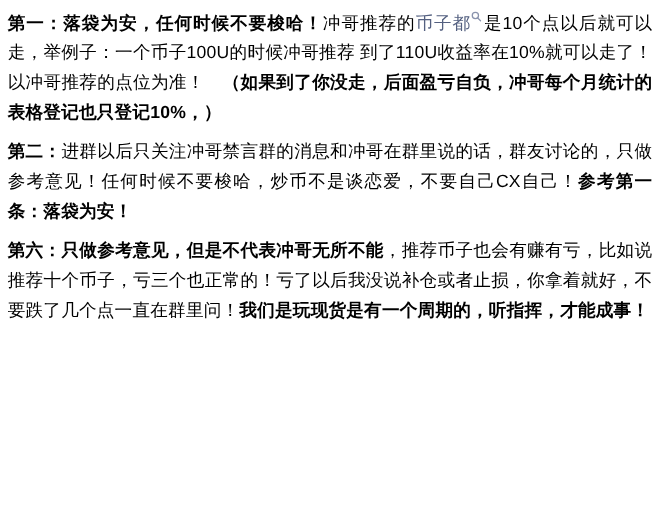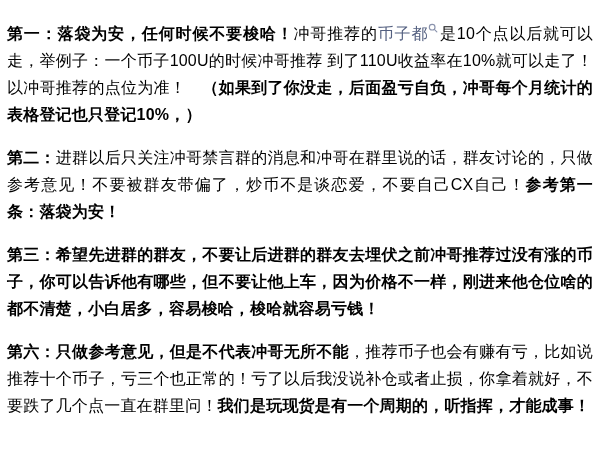--- a/index.html
+++ b/index.html
@@ -14,21 +14,21 @@
     font-family: "Liberation Sans", "DejaVu Sans", sans-serif;
     color: #000000;
   }
   .article {
     padding: 4px 7px 0 7px;
     font-size: 16px;
     line-height: 27px;
     letter-spacing: 0.2px;
   }
   .article p {
-    margin: 16px 0 9px 0;
+    margin: 4px 0 9px 0;
     text-align: justify;
   }
   .article p:last-child {
     margin-bottom: 0;
   }
   .b {
     font-weight: 700;
   }
   .r {
     font-weight: 400;
@@ -56,25 +56,22 @@
 <div class="article">
 
   <p>
     <span class="b">第一：落袋为安，任何时候不要梭哈！</span><span class="r">冲哥推荐的</span><span class="link r">币子都</span><span class="sup-icon"><svg viewBox="0 0 12 12" xmlns="http://www.w3.org/2000/svg">
           <circle cx="5" cy="5" r="3.4" fill="none" stroke="#8a93ad" stroke-width="1.4"></circle>
           <line x1="7.6" y1="7.6" x2="10.6" y2="10.6" stroke="#8a93ad" stroke-width="1.4" stroke-linecap="round"></line>
         </svg></span><span class="r">是10个点以后就可以走，举例子：一个币子100U的时候冲哥推荐 到了110U收益率在10%就可以走了！以冲哥推荐的点位为准！　</span><span class="b">（如果到了你没走，后面盈亏自负，冲哥每个月统计的表格登记也只登记10%，）</span>
   </p>
 
   <p>
-    <span class="b">第二：</span><span class="r">进群以后只关注冲哥禁言群的消息和冲哥在群里说的话，群友讨论的，只做参考意见！不要被群友带偏了，炒币不是谈恋爱，不要自己CX自己！</span><span class="b">参考第一条：落袋为安！</span>
+    <span class="b">第二：</span><span class="r">进群以后只关注冲哥禁言群的消息和冲哥在群里说的话，群友讨论的，只做参考意见！任何时候不要梭哈，炒币不是谈恋爱，不要自己CX自己！</span><span class="b">参考第一条：落袋为安！</span>
   </p>
 
-  <p>
-    <span class="b">第三：希望先进群的群友，不要让后进群的群友去埋伏之前冲哥推荐过没有涨的币子，你可以告诉他有哪些，但不要让他上车，因为价格不一样，刚进来他仓位啥的都不清楚，小白居多，容易梭哈，梭哈就容易亏钱！</span>
-  </p>
 
 
   <p>
     <span class="b">第六：只做参考意见，但是不代表冲哥无所不能</span><span class="r">，推荐币子也会有赚有亏，比如说推荐十个币子，亏三个也正常的！亏了以后我没说补仓或者止损，你拿着就好，不要跌了几个点一直在群里问！</span><span class="b">我们是玩现货是有一个周期的，听指挥，才能成事！</span>
   </p>
 
 </div>
 
 </body></html>

